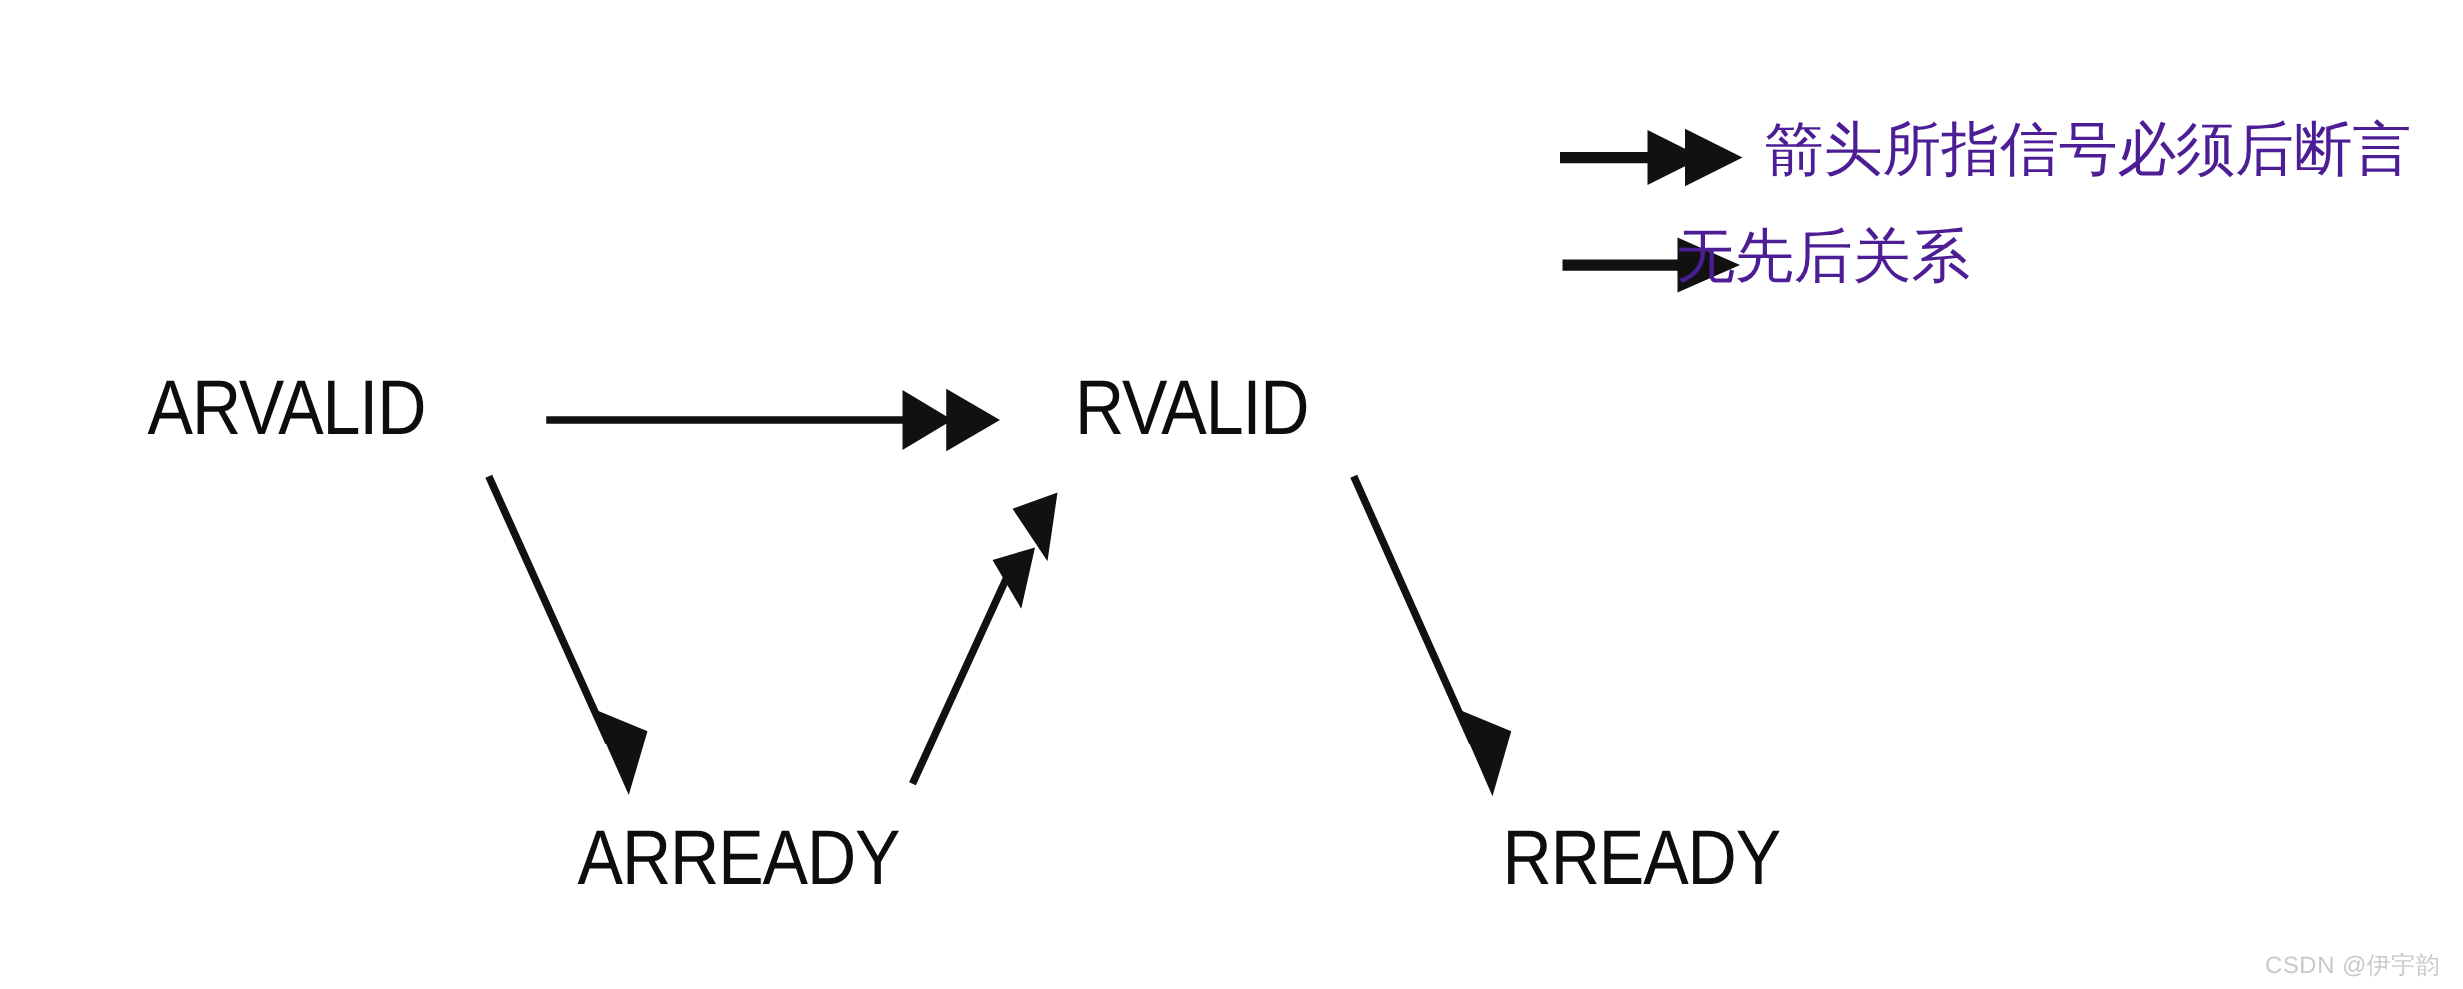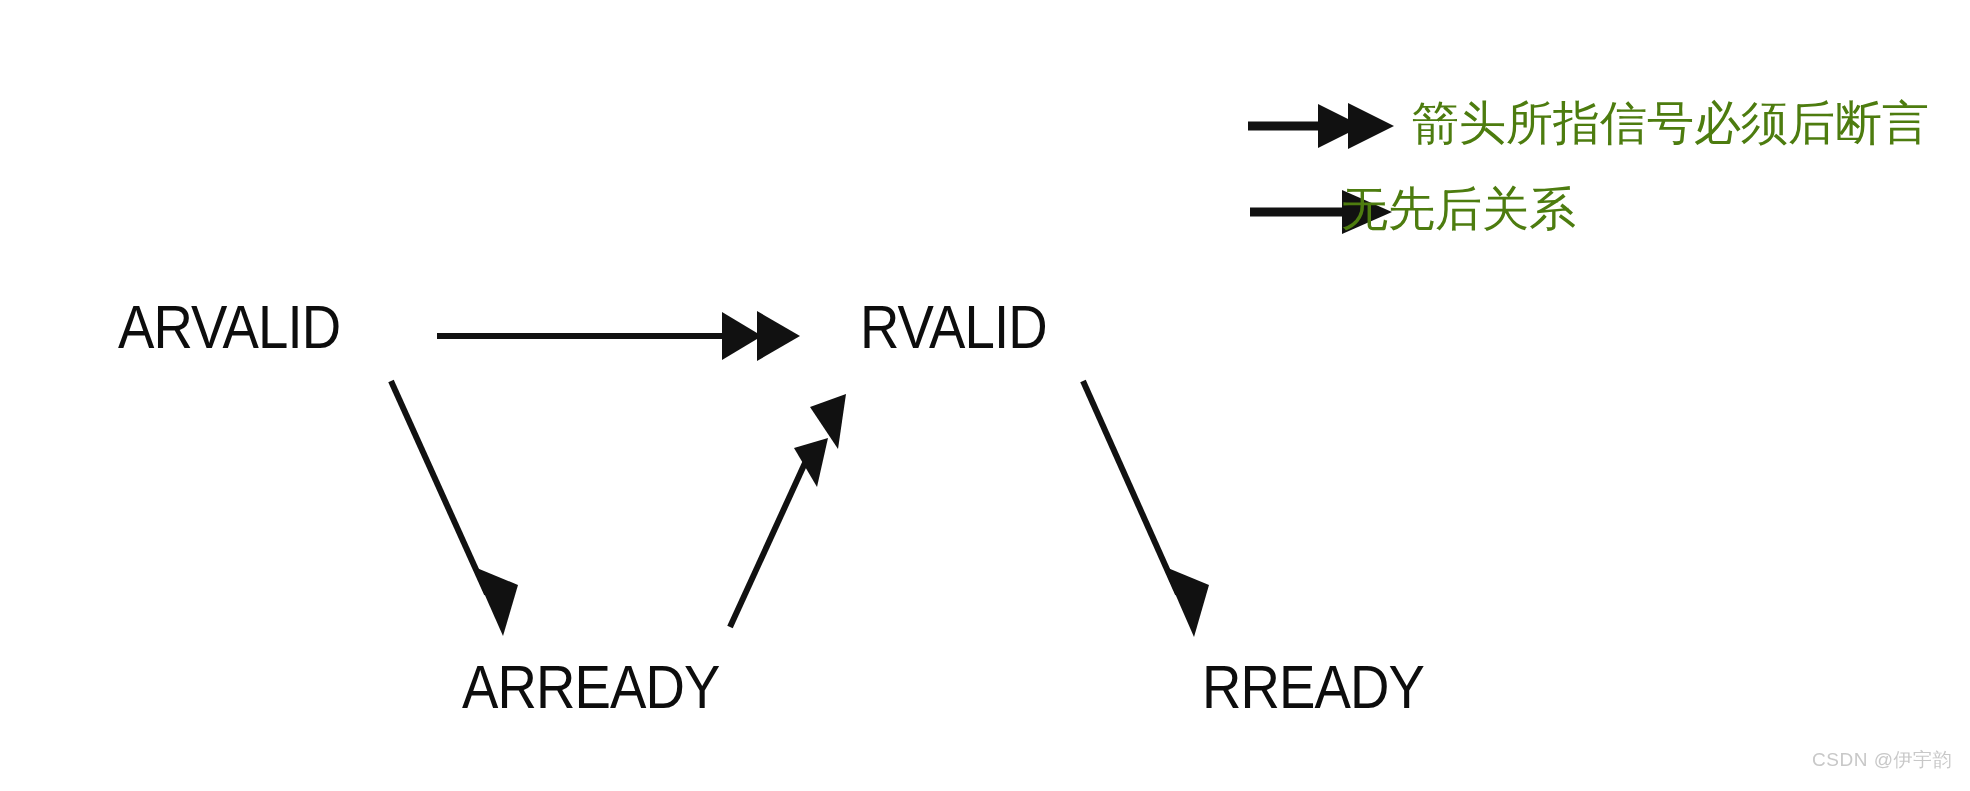--- a/index.html
+++ b/index.html
@@ -36,33 +36,33 @@
     transform: scaleX(0.88);
     transform-origin: left center;
   }
   #node-arvalid  { left: 118px;  top: 296px; }
   #node-rvalid   { left: 860px;  top: 296px; }
   #node-arready  { left: 462px;  top: 656px; }
   #node-rready   { left: 1202px; top: 656px; }
 
   .legend-label {
     position: absolute;
-    font-family: Liberation Serif, serif;
+    font-family: Liberation Mono, monospace;
     font-size: 47px;
     line-height: 1;
-    color: #4d7c0f;
+    color: #4c1d95;
     white-space: nowrap;
   }
   #legend-label-0 { left: 1412px; top: 100px; }
   #legend-label-1 { left: 1341px; top: 186px; }
 
   #watermark {
     position: absolute;
     right: 18px;
-    bottom: 18px;
+    bottom: 6px;
     font-family: "Liberation Sans", sans-serif;
     font-size: 19px;
     color: #c8c8c8;
     letter-spacing: 0.5px;
     white-space: nowrap;
     user-select: none;
   }
 </style>
 </head>
 <body>

